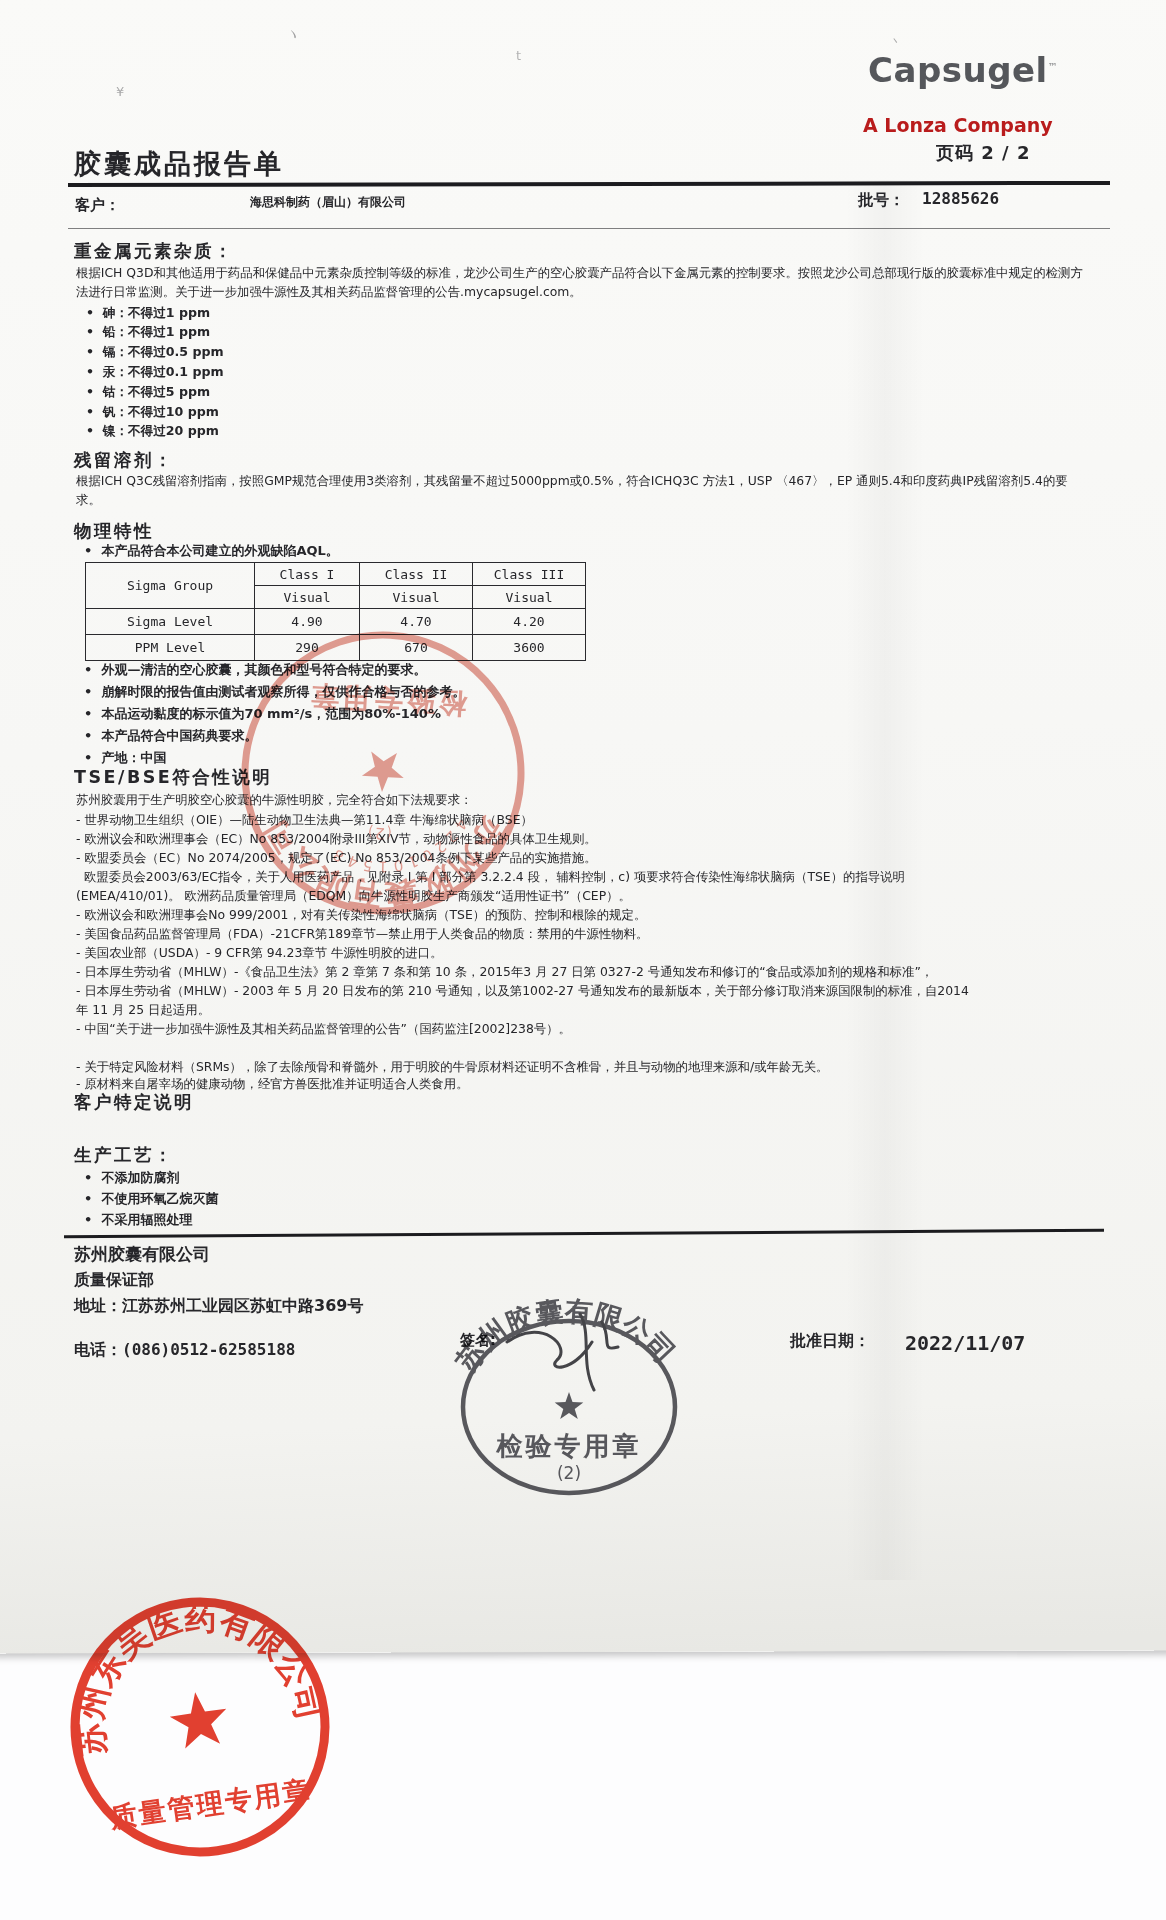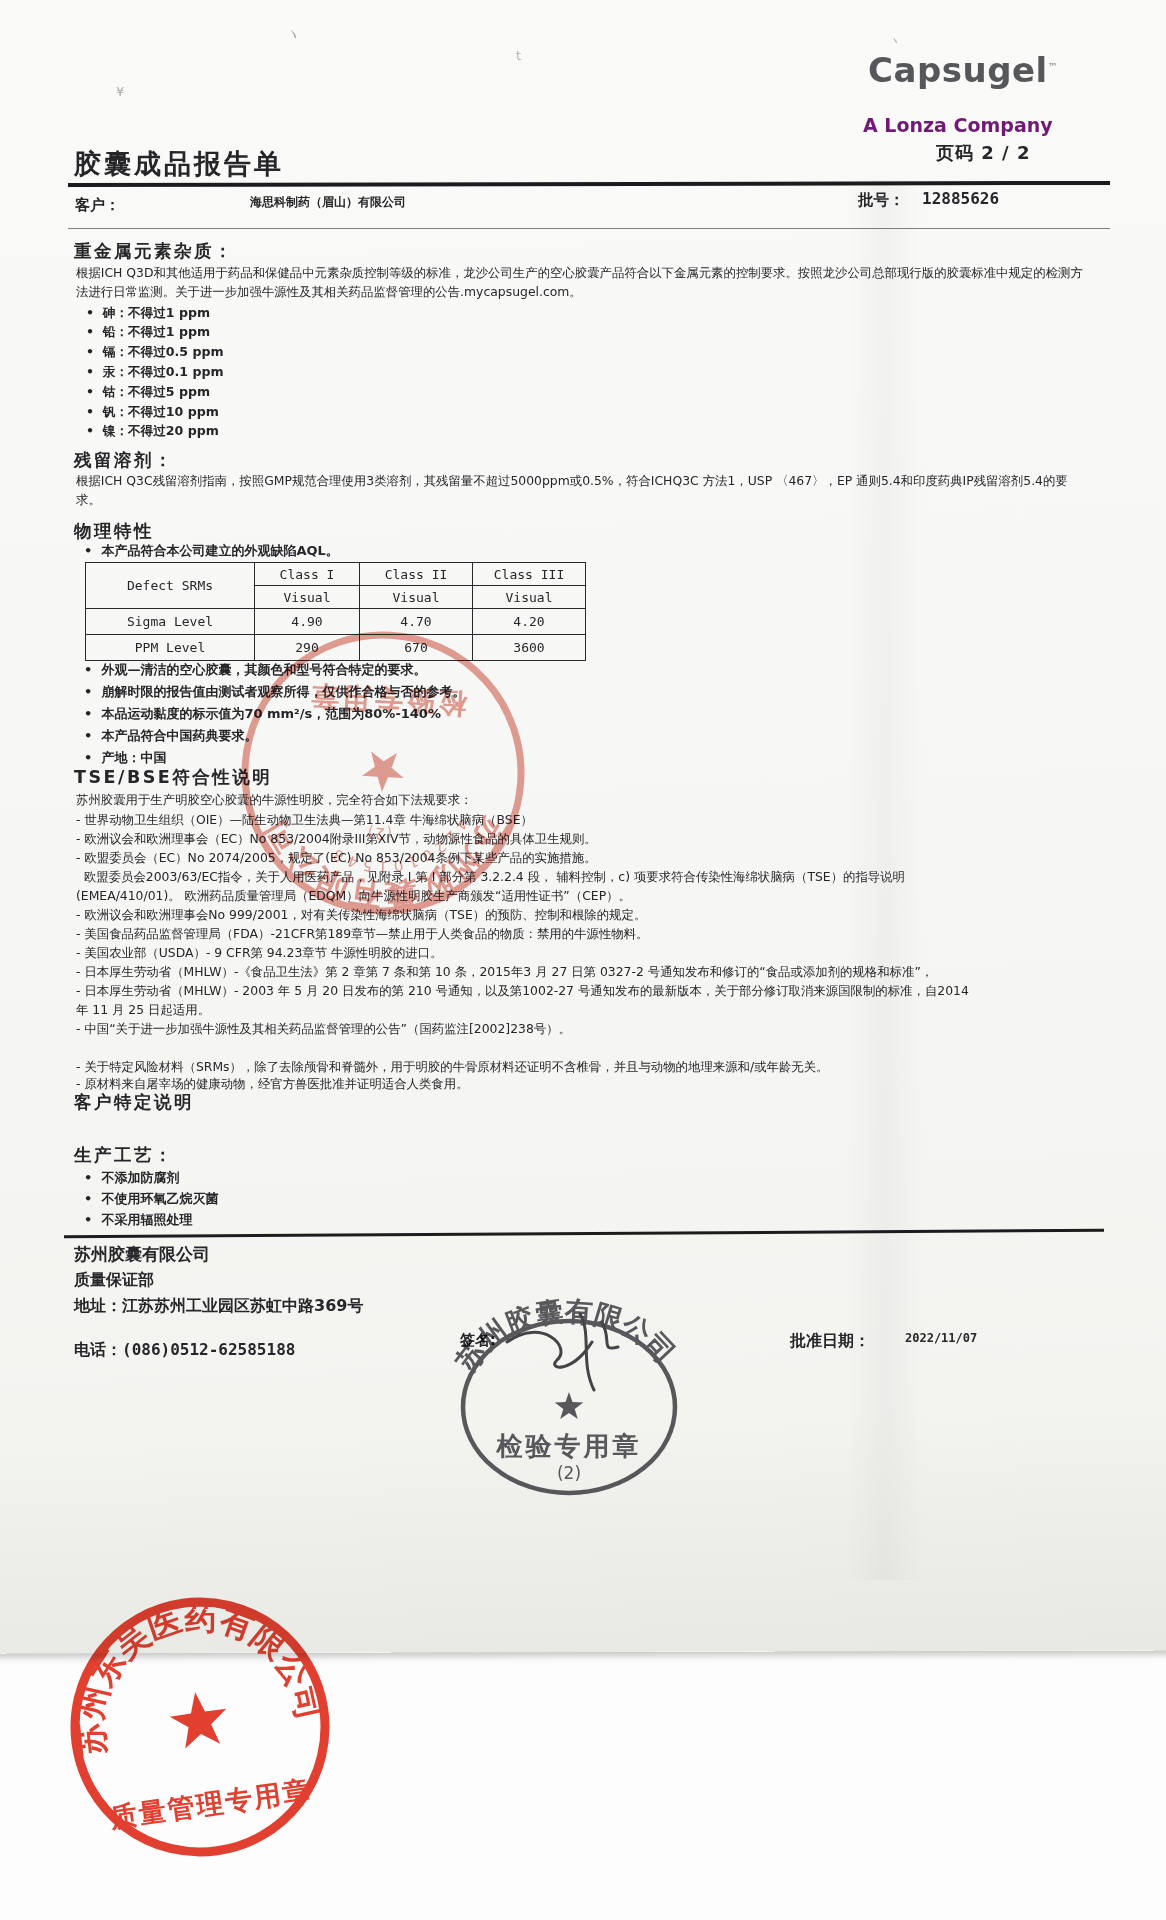--- a/index.html
+++ b/index.html
@@ -6,21 +6,21 @@
   body{width:1166px;height:1920px;position:relative;background:#fdfdfe;
        font-family:"DejaVu Sans","Liberation Sans",sans-serif;color:#26262a;overflow:hidden;}
   .abs{position:absolute;}
   .paper{position:absolute;left:-10px;top:-8px;width:1186px;height:1660px;
          background:linear-gradient(178deg,#fafaf8 0%,#f7f7f5 45%,#f3f3f0 85%,#e8e8e4 99%);
          transform:rotate(-0.15deg);box-shadow:0 4px 7px rgba(0,0,0,0.22);}
   .streak{position:absolute;left:845px;top:180px;width:80px;height:1400px;
           background:linear-gradient(90deg,transparent,rgba(0,0,0,0.03),transparent);}
   .logo{font-size:34px;font-weight:bold;color:#55575b;letter-spacing:0.5px;}
   .logo sup{font-size:10px;opacity:.6;}
-  .lonza{font-size:19px;font-weight:bold;color:#701a75;}
+  .lonza{font-size:19px;font-weight:bold;color:#b91c1c;}
   .pageno{font-size:18px;font-weight:bold;letter-spacing:1px;}
   .doc-title{font-size:27px;font-weight:bold;letter-spacing:3px;}
   .rule{position:absolute;background:#1c1c1f;}
   .lbl{font-weight:bold;}
   .h-sec{font-size:17.5px;font-weight:bold;letter-spacing:2.5px;}
   .para{font-size:12.4px;line-height:18.6px;width:1012px;}
   .bullet{font-size:12.6px;font-weight:600;line-height:19.4px;white-space:pre;}
   .bullet::before{content:"•  ";}
   .note{font-size:13px;font-weight:600;line-height:22px;white-space:pre;}
   .note::before{content:"•  ";}
@@ -68,21 +68,21 @@
 <div class="abs bullet" style="left:86px;top:421px;">镍：不得过20 ppm</div>
 
 <div class="abs h-sec" style="left:74px;top:448px;">残留溶剂：</div>
 <div class="abs para" style="left:76px;top:472px;">根据ICH Q3C残留溶剂指南，按照GMP规范合理使用3类溶剂，其残留量不超过5000ppm或0.5%，符合ICHQ3C 方法1，USP 〈467〉，EP 通则5.4和印度药典IP残留溶剂5.4的要求。</div>
 
 <div class="abs h-sec" style="left:74px;top:519px;">物理特性</div>
 <div class="abs note" style="left:84px;top:543px;line-height:15px;">本产品符合本公司建立的外观缺陷AQL。</div>
 <table class="aql abs" style="left:85px;top:562px;">
   <tbody>
       <tr>
-    <td rowspan="2" style="width:168px;height:44px;">Defect SRMs</td>
+    <td rowspan="2" style="width:168px;height:44px;">Sigma Group</td>
     <td style="width:104px;height:22px;border-radius:8px;">Class I</td>
     <td style="width:112px;">Class II</td>
     <td style="width:112px;">Class III</td>
   </tr>
   <tr>
     <td style="height:22px;">Visual</td>
     <td>Visual</td>
     <td>Visual</td>
   </tr>
   <tr>
@@ -131,21 +131,21 @@
 
 <div class="rule" style="left:64px;top:1232px;width:1040px;height:3px;transform:rotate(-0.35deg);"></div>
 
 <div class="abs lbl" style="left:74px;top:1243px;font-size:17px;">苏州胶囊有限公司</div>
 <div class="abs lbl" style="left:74px;top:1270px;font-size:16px;">质量保证部</div>
 <div class="abs" style="left:74px;top:1296px;font-size:16px;font-weight:bold;"><span>地址：</span><span>江苏苏州工业园区苏虹中路369号</span></div>
 <div class="abs" style="left:74px;top:1340px;font-size:16px;font-weight:bold;"><span>电话：</span><span class="mono">(086)0512-62585188</span></div>
 
 <div class="abs lbl" style="left:460px;top:1331px;font-size:15px;">签名:</div>
 <div class="abs lbl" style="left:790px;top:1331px;font-size:16px;">批准日期：</div>
-<div class="abs lbl mono" style="left:905px;top:1331px;font-size:12px;">2022/11/07</div>
+<div class="abs lbl mono" style="left:905px;top:1331px;font-size:20px;">2022/11/07</div>
 
 <svg class="seal" style="left:228px;top:618px;opacity:.5;" width="310" height="310" viewBox="0 0 310 310">
   <defs>
     <path id="midArc" d="M 63,219 A 112,112 0 1 1 247,219"></path>
     <path id="midArc2" d="M 83,205 A 88,88 0 1 1 227,205"></path>
   </defs>
   <g transform="rotate(183 155 155)" fill="#cc3f2c" stroke="none">
     <circle cx="155" cy="155" r="138" fill="none" stroke="#cc3f2c" stroke-width="7"></circle>
     <text font-size="33" font-weight="bold"><textPath href="#midArc" startOffset="105">苏州胶囊有限公司</textPath></text>
     <text font-size="15" letter-spacing="5"><textPath href="#midArc2" startOffset="95">4220101548</textPath></text>

